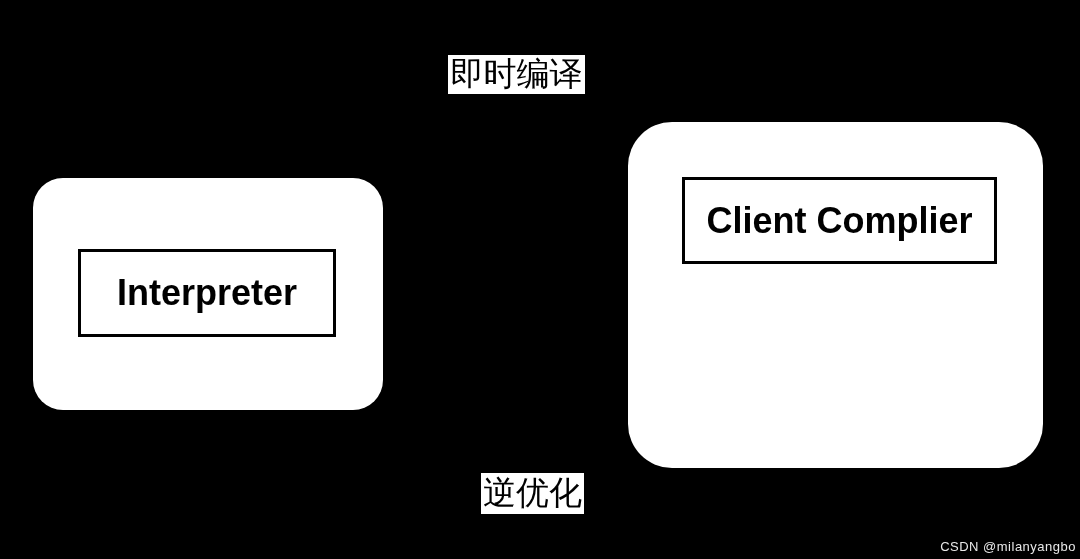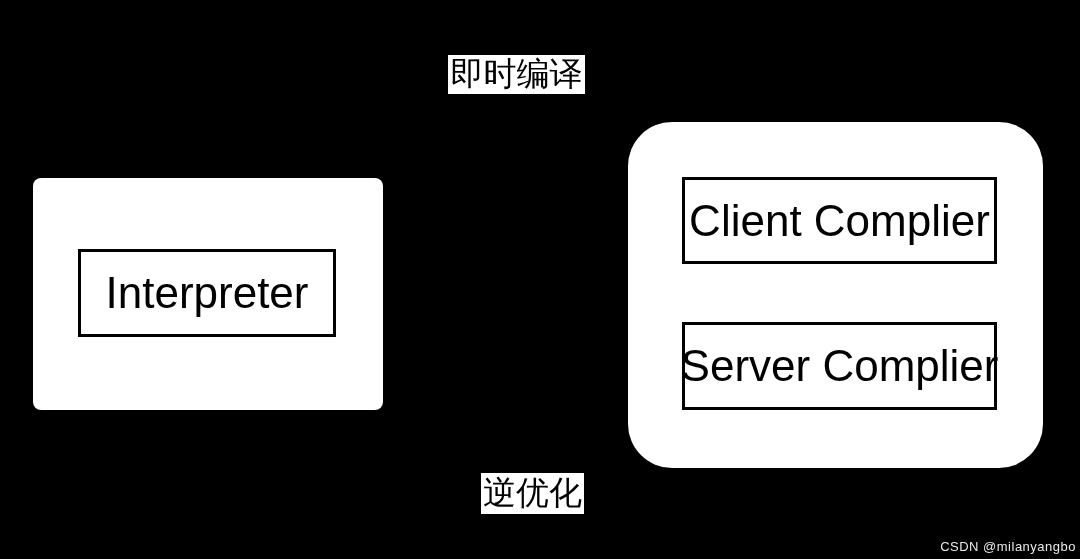--- a/index.html
+++ b/index.html
@@ -34,39 +34,40 @@
   .flow-label.bottom { left: 481px; top: 473px; width: 103px; height: 41px; }
 
   
   .group {
     position: absolute;
     background: var(--panel, #ffffff);
   }
   .group.left {
     left: 33px; top: 178px;
     width: 350px; height: 232px;
-    border-radius: 8px;
+    border-radius: 30px;
   }
   .group.right {
     left: 628px; top: 122px;
     width: 415px; height: 346px;
     border-radius: 44px;
   }
 
   
   .node {
     position: absolute;
     background: var(--panel, #ffffff);
     border: 3px solid var(--node-border, #000000);
     color: var(--text, #000000);
-    font-size: 44px;
+    font-size: 36px;
     display: flex;
     align-items: center;
     justify-content: center;
     white-space: nowrap;
+    font-weight: bold;
   }
   .group.left .node.interpreter { left: 45px; top: 71px;  width: 258px; height: 88px; }
   .group.right .node.client     { left: 54px; top: 55px;  width: 315px; height: 87px; }
   .group.right .node.server     { left: 54px; top: 200px; width: 315px; height: 88px; }
 
   .watermark {
     position: absolute;
     right: 4px;
     bottom: 5px;
     color: var(--watermark-text, #e8e8e8);
@@ -81,20 +82,19 @@
 <div class="stage">
 
   <div class="flow-label top">即时编译</div>
 
   <div class="group left">
     <div class="node interpreter">Interpreter</div>
   </div>
 
   <div class="group right">
     <div class="node client">Client Complier</div>
-    <div class="node server">Server Complier</div>
   </div>
 
   <div class="flow-label bottom">逆优化</div>
 
   <div class="watermark">CSDN @milanyangbo</div>
 
 </div>
 
 </body></html>

